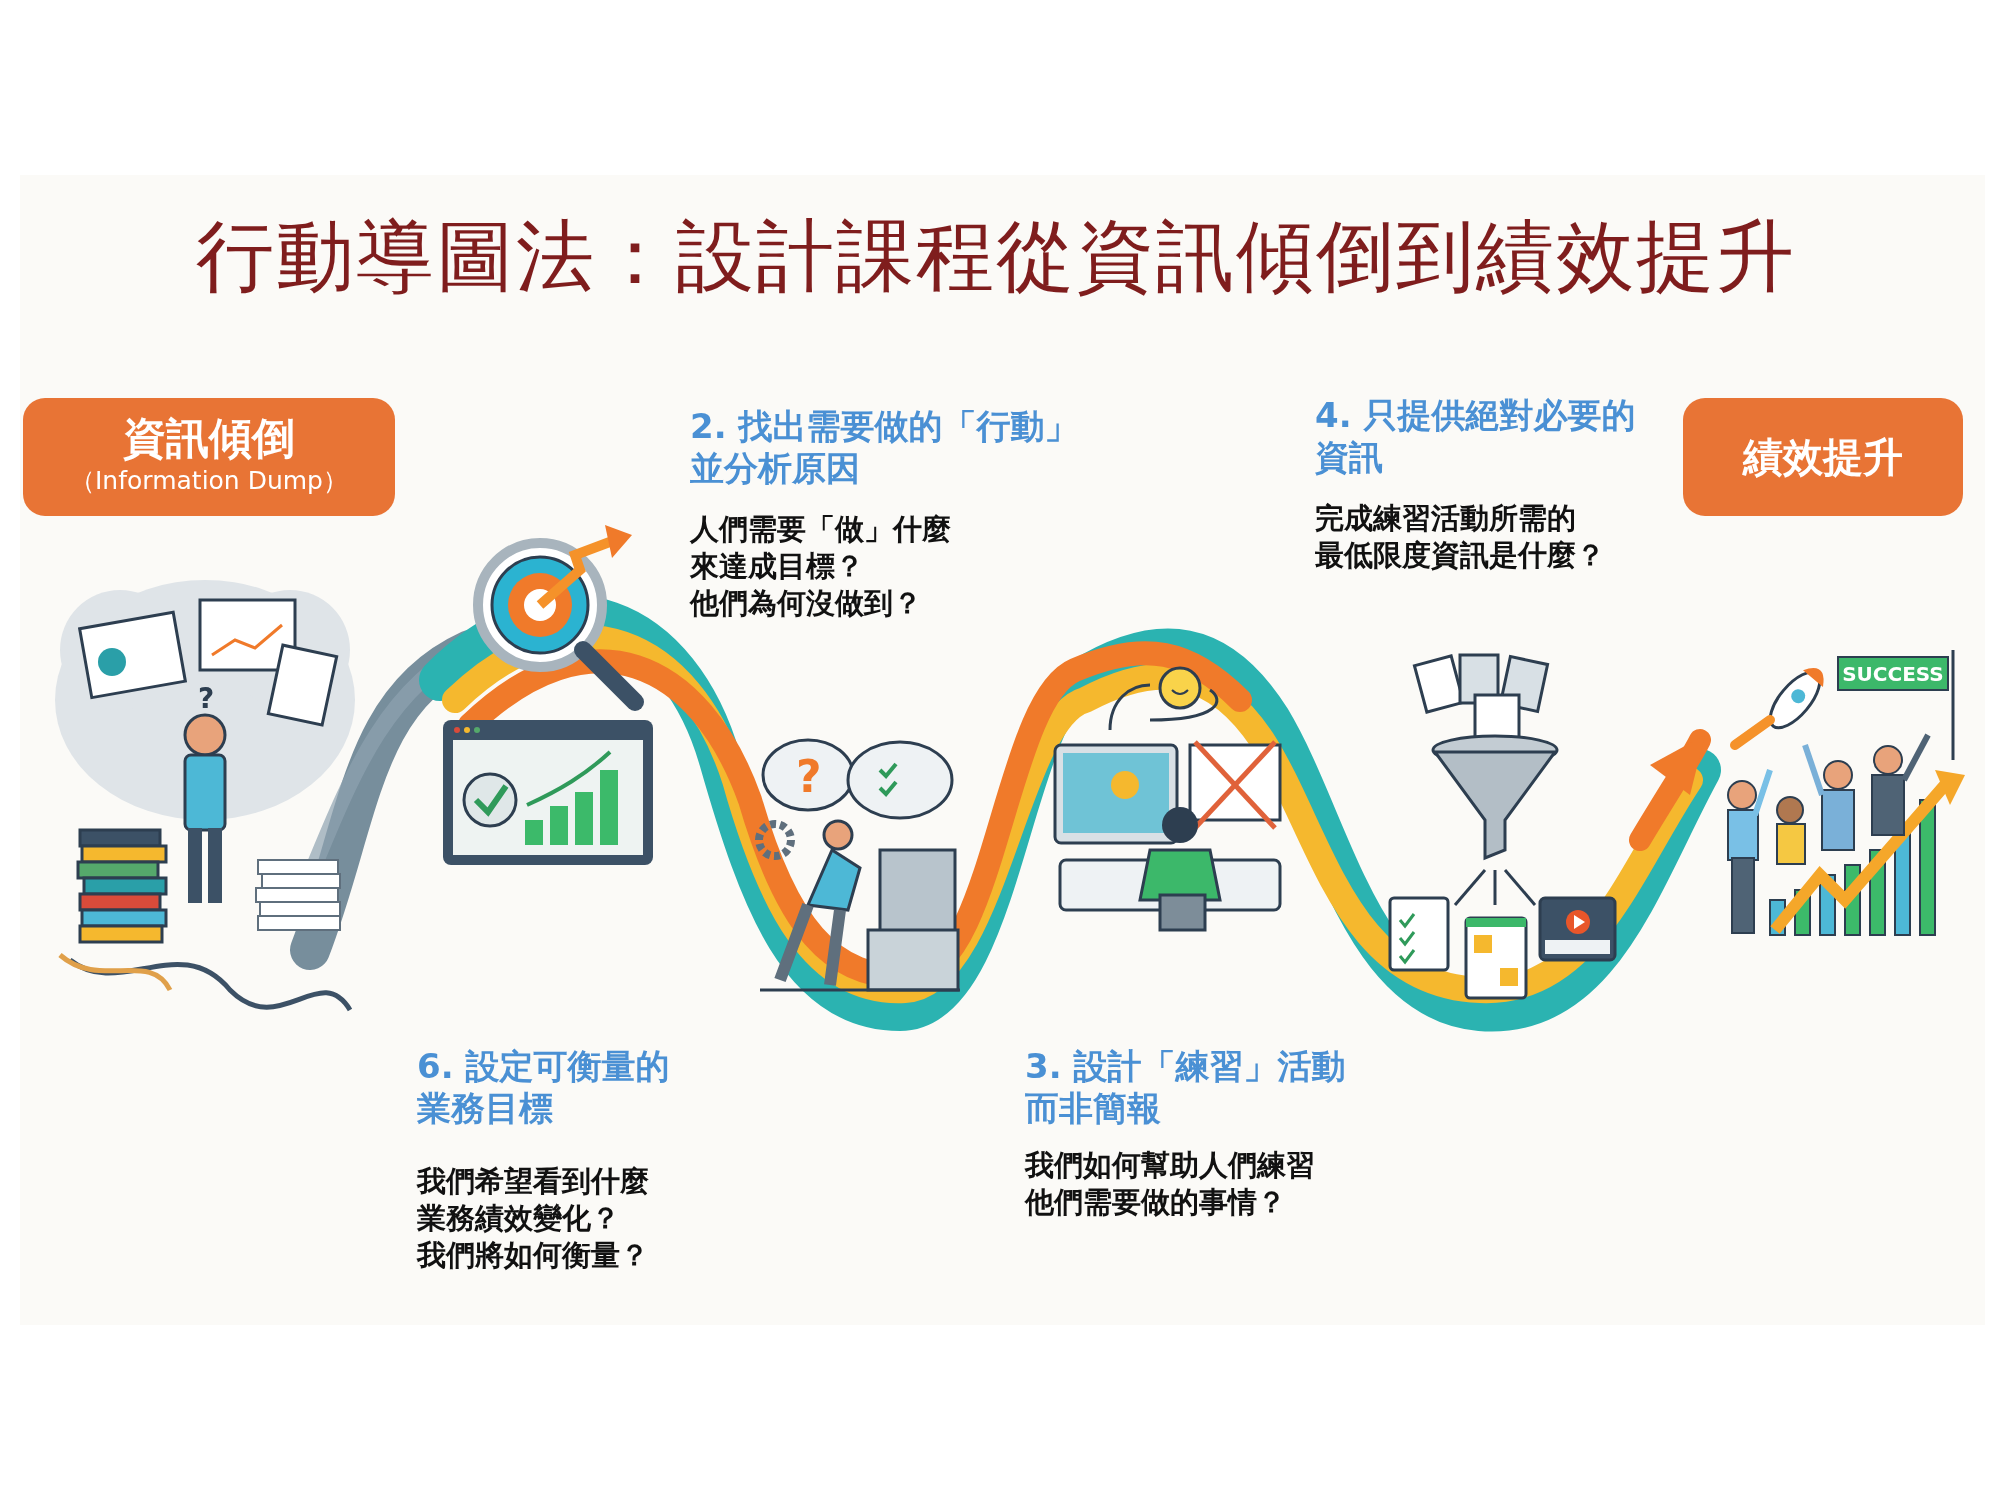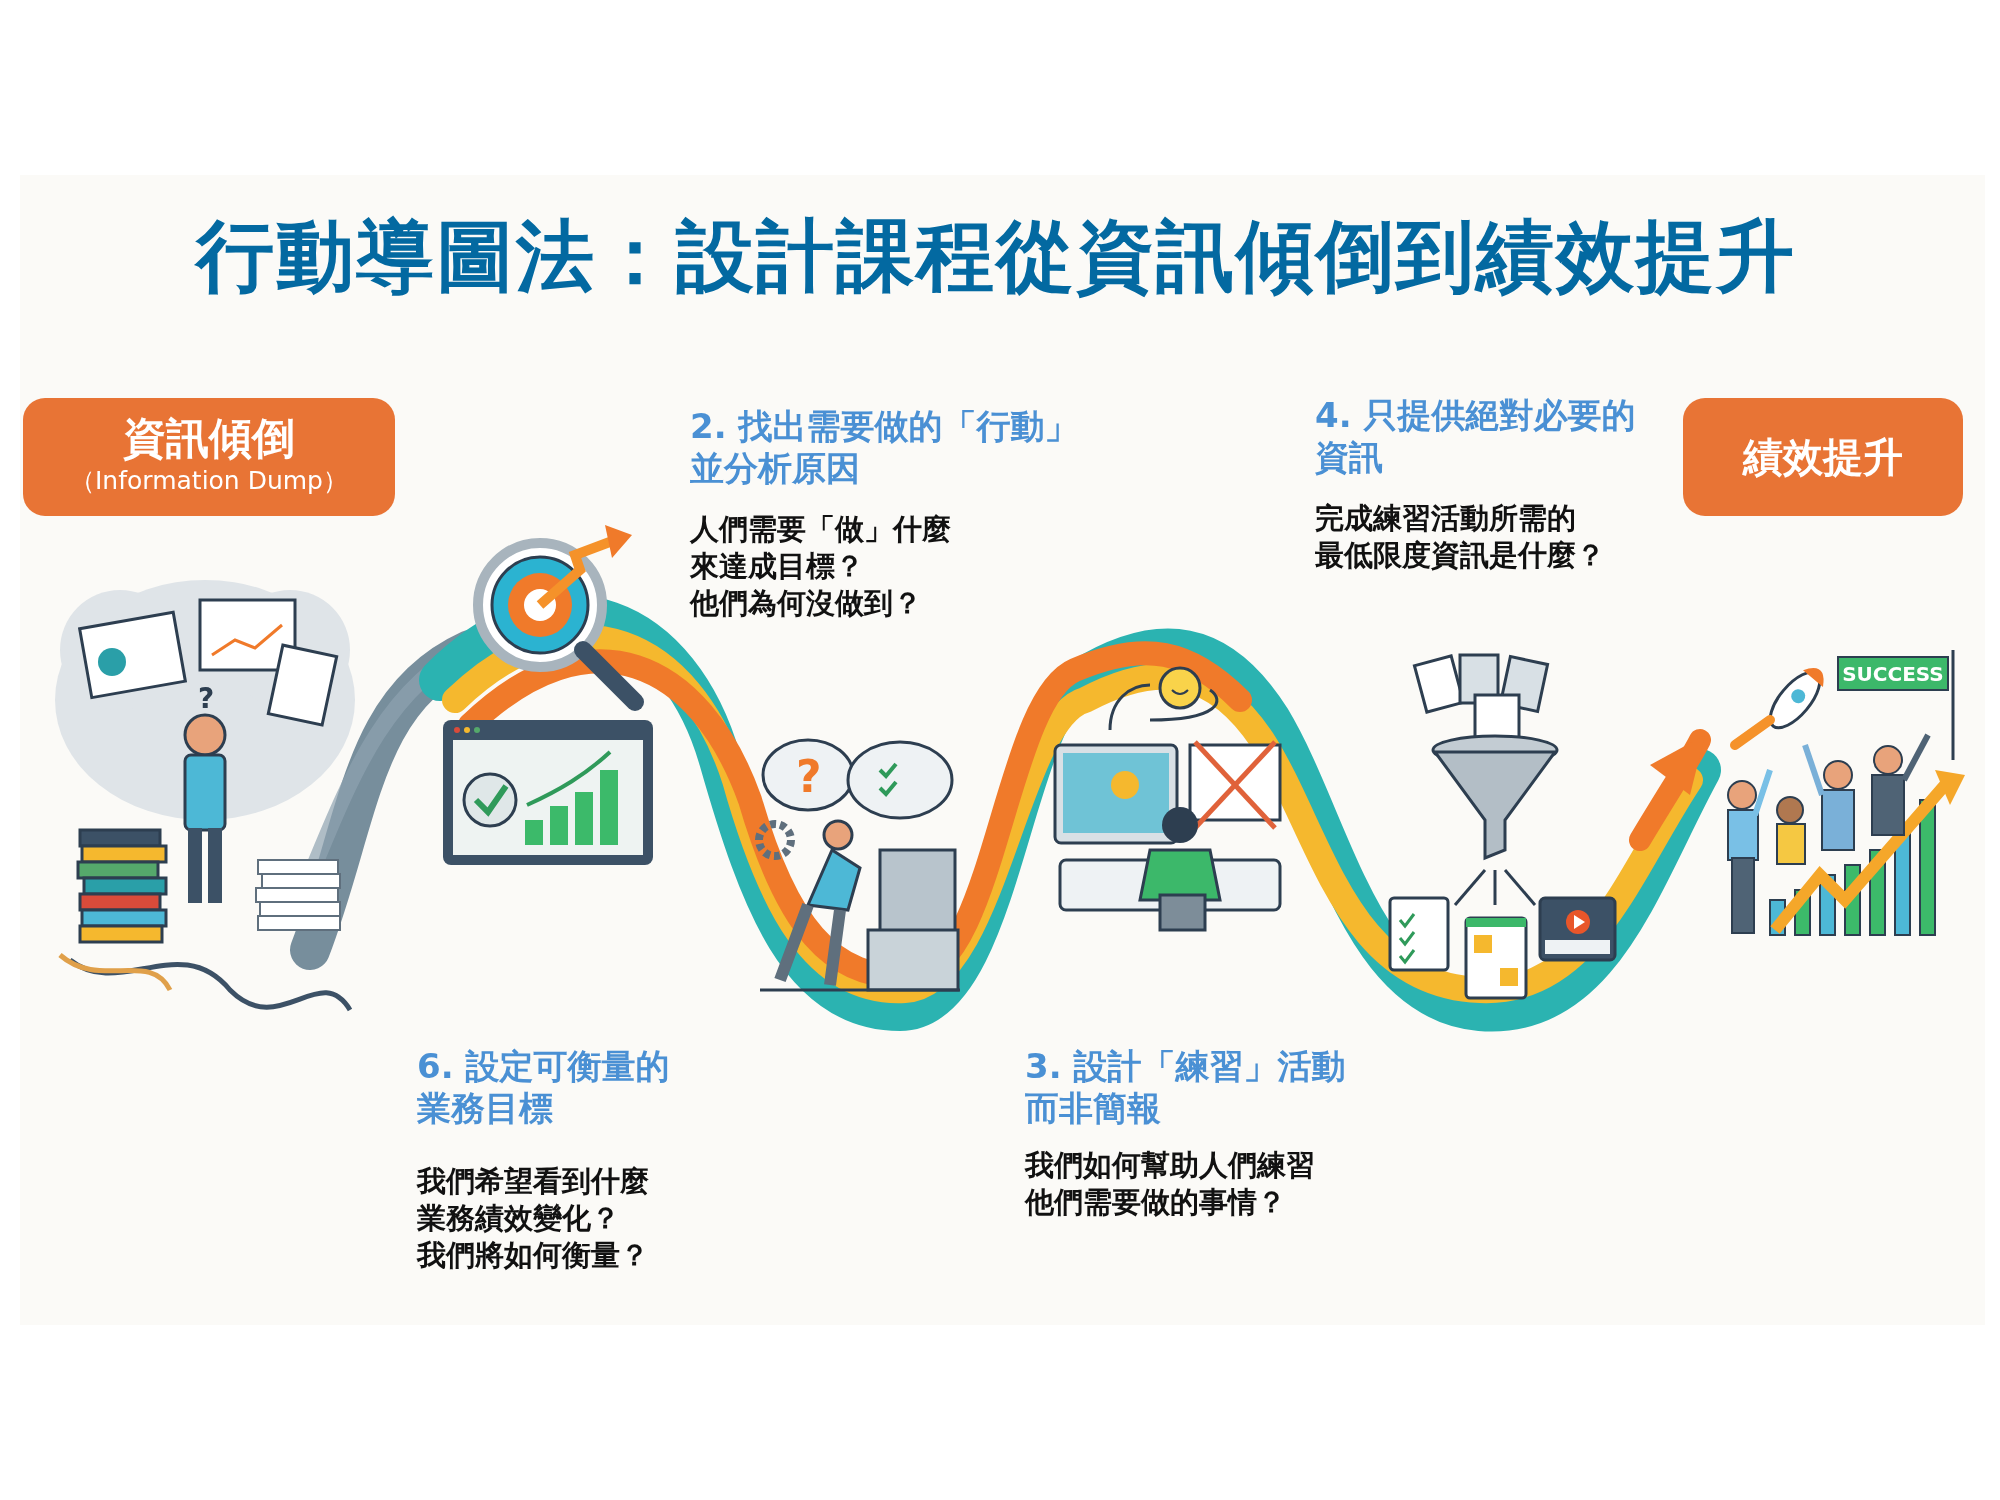--- a/index.html
+++ b/index.html
@@ -1,20 +1,20 @@
 <!DOCTYPE html>
 <html><head>
 <meta charset="utf-8">
 <style>
   html, body { margin:0; padding:0; background:#ffffff; }
   body { width:2000px; height:1500px; position:relative; overflow:hidden;
          font-family:"DejaVu Sans","Liberation Sans",sans-serif; }
   .panel { position:absolute; left:20px; top:175px; width:1965px; height:1150px; background:#fbfaf7; }
   .title { position:absolute; left:0; width:1992px; top:205px; text-align:center;
-           font-size:78px; font-weight:bold; color:#0369a1; letter-spacing:2px; }
+           font-size:78px; font-weight:normal; color:#7f1d1d; letter-spacing:2px; }
   .badge { position:absolute; background:#e87435; color:#fff; border-radius:22px;
            display:flex; flex-direction:column; align-items:center; justify-content:center; font-weight:bold; }
   .badge .main { font-size:43px; line-height:48px; }
   .badge .sub  { font-size:25px; font-weight:normal; line-height:38px; }
   .step { position:absolute; }
   .step .head { color:#4a90d4; font-size:34px; font-weight:bold; line-height:42px; }
   .step .body { color:#111; font-size:29px; font-weight:bold; line-height:37px; margin-top:22px; }
   svg.art { position:absolute; left:0; top:0; }
 </style>
 </head>

